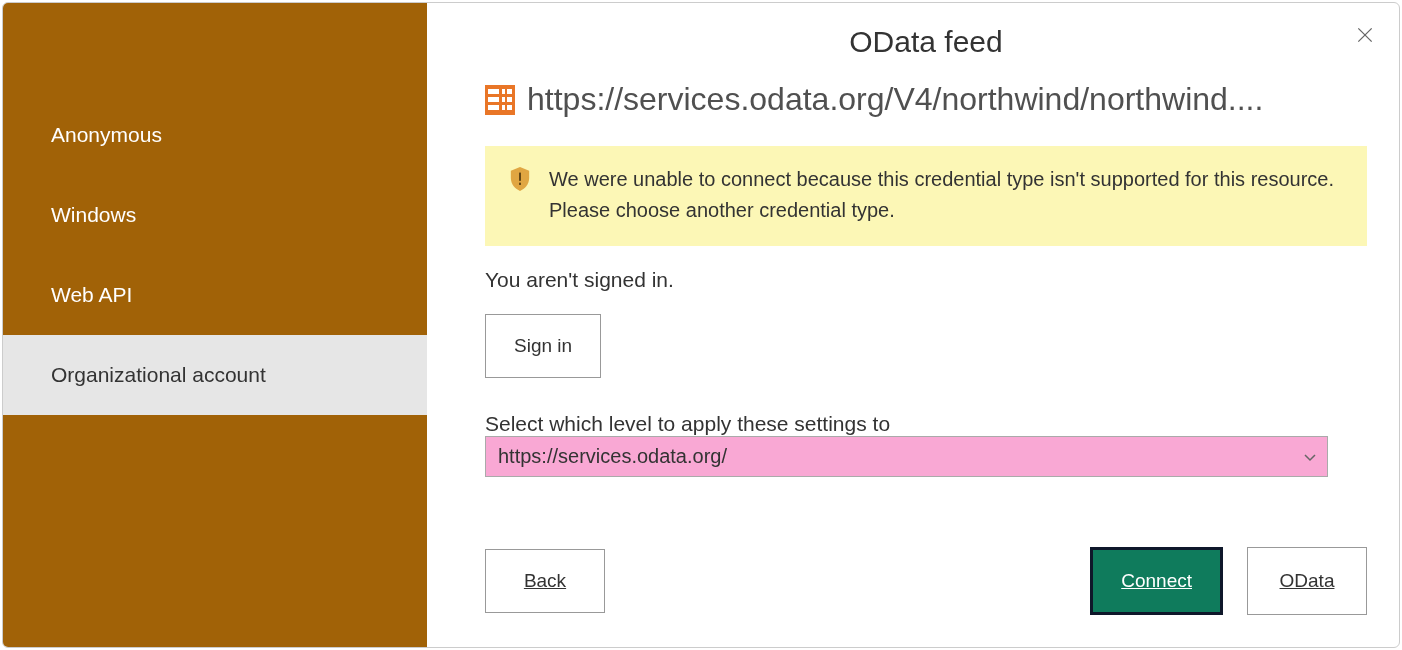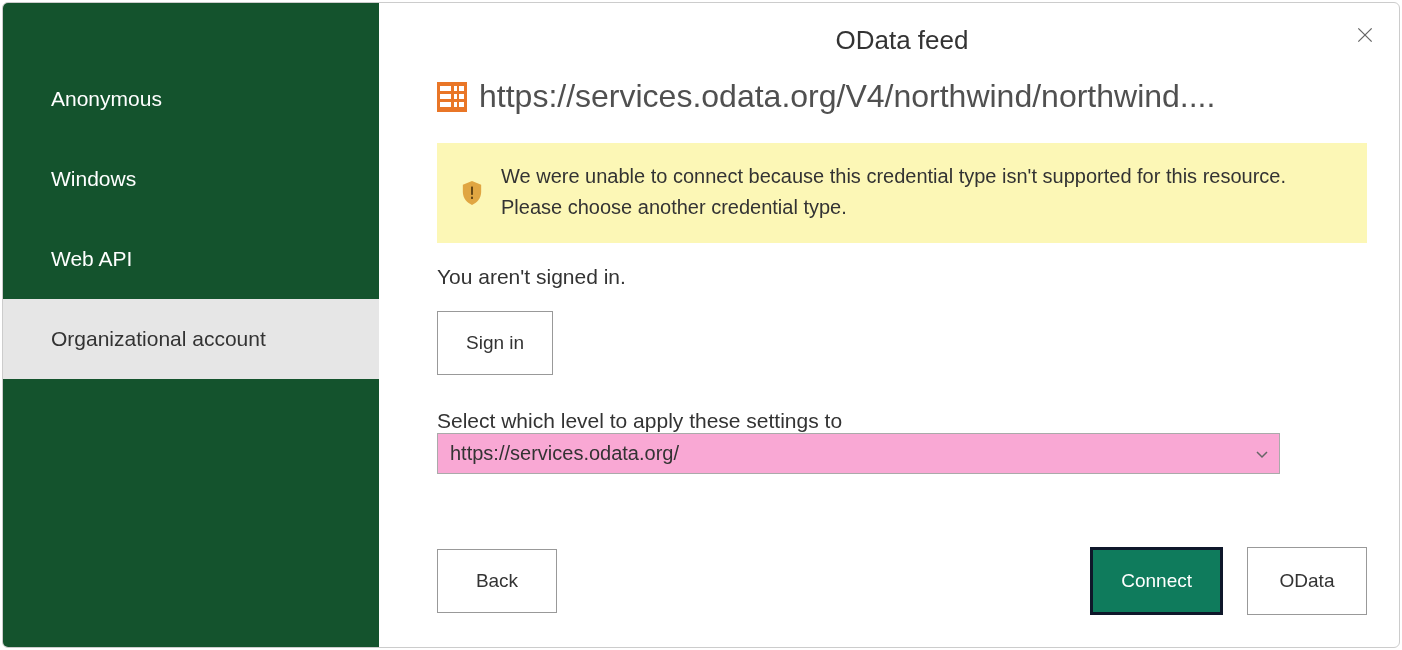--- a/index.html
+++ b/index.html
@@ -19,23 +19,23 @@
       height: 646px;
       margin: 2px;
       border: 1px solid #cccccc;
       border-radius: 6px;
       display: flex;
       overflow: hidden;
       position: relative;
       background: #ffffff;
     }
     .sidebar {
-      width: 376px;
-      background: #14532d;
-      padding-top: 56px;
+      width: 424px;
+      background: #a16207;
+      padding-top: 92px;
       flex-shrink: 0;
     }
     .sidebar-item {
       height: 80px;
       display: flex;
       align-items: center;
       padding-left: 48px;
       color: #ffffff;
       font-size: 21px;
       font-weight: 400;
@@ -51,21 +51,21 @@
       padding: 0 32px 32px 58px;
       display: flex;
       flex-direction: column;
     }
     .header {
       text-align: center;
       padding-top: 22px;
       padding-bottom: 22px;
     }
     .header-title {
-      font-size: 26px;
+      font-size: 30px;
       font-weight: 400;
       color: #333333;
     }
     .close-btn {
       position: absolute;
       right: 20px;
       top: 18px;
       width: 28px;
       height: 28px;
       cursor: pointer;
@@ -97,21 +97,21 @@
       color: #505050;
       white-space: nowrap;
       overflow: hidden;
     }
     .warning-box {
       background: #fcf7b6;
       padding: 18px 24px 20px 24px;
       display: flex;
       gap: 18px;
       margin-bottom: 22px;
-      align-items: center;
+      align-items: flex-start;
     }
     .warning-icon {
       flex-shrink: 0;
       width: 22px;
       height: 26px;
       margin-top: 2px;
     }
     .warning-text {
       font-size: 20px;
       color: #333333;
@@ -174,20 +174,21 @@
       display: flex;
       gap: 24px;
     }
     .btn-primary {
       background: #0f7b5c;
       border: 3px solid #0f172a;
       color: #ffffff;
     }
     .btn-footer {
       min-width: 120px;
+      text-decoration: underline;
     }
   </style>
 </head>
 <body>
 
 <div class="dialog">
 
   <div class="sidebar">
     <div class="sidebar-item">
       <span>Anonymous</span>

